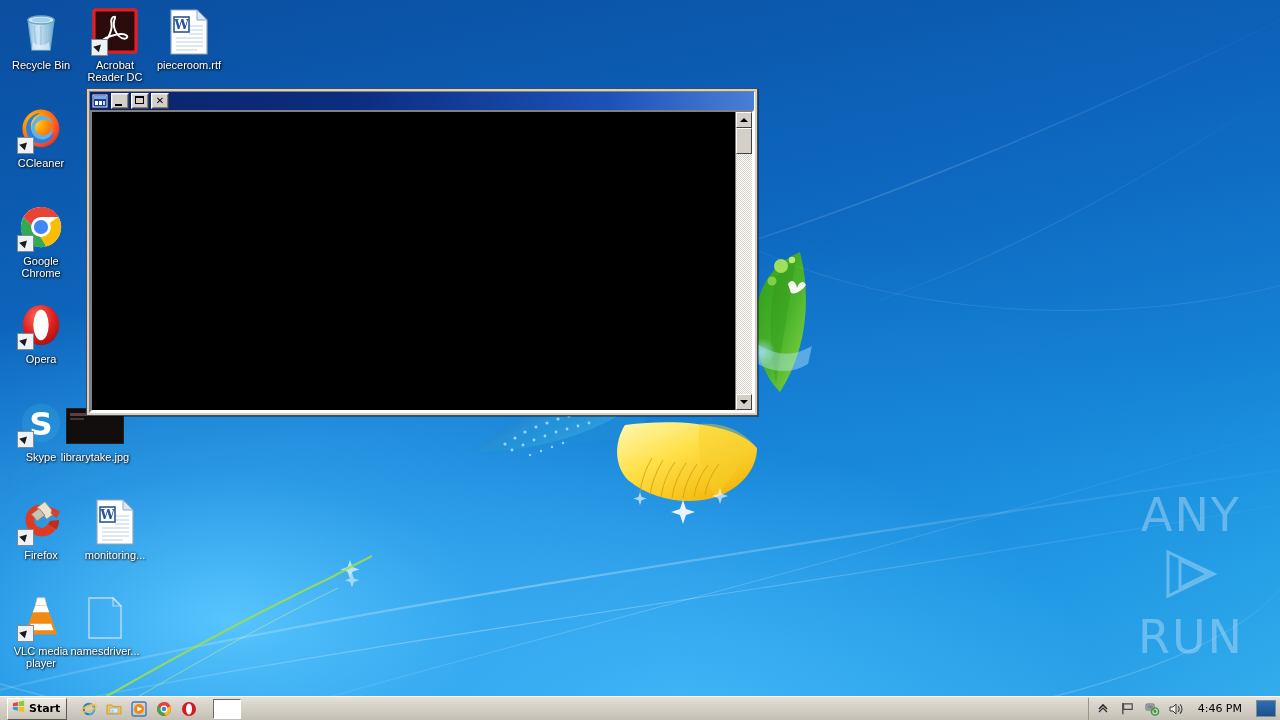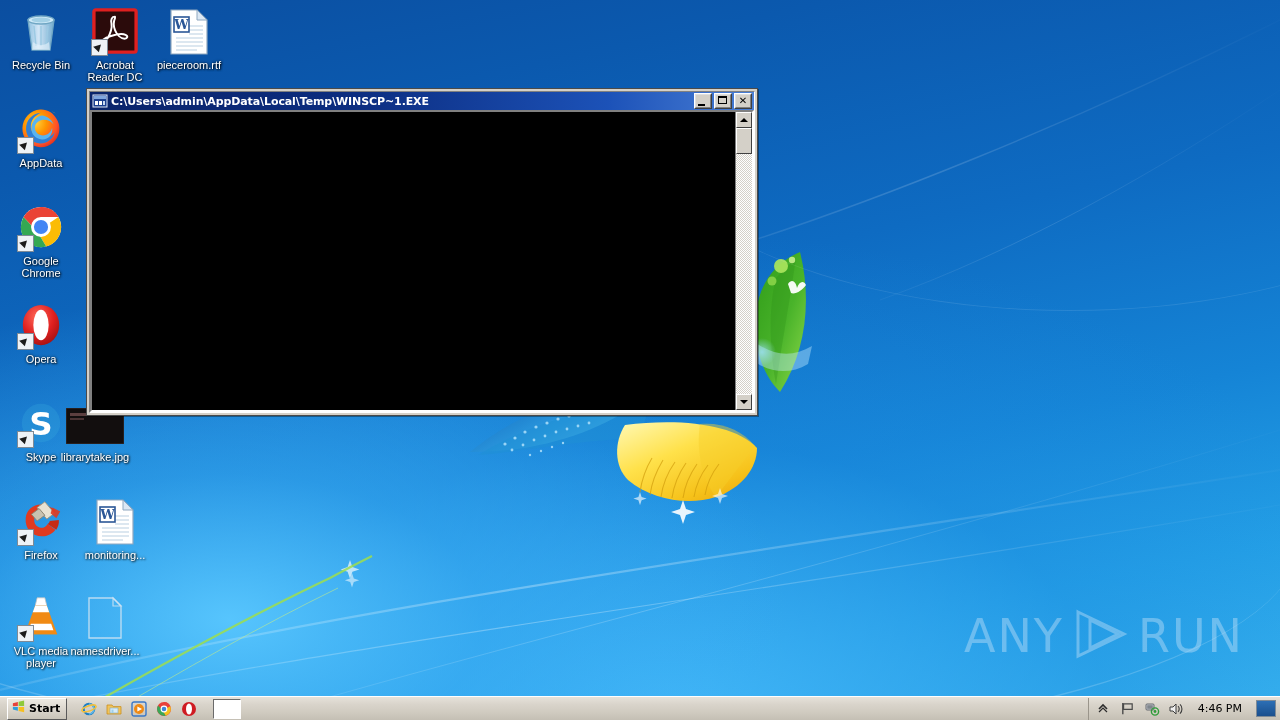--- a/index.html
+++ b/index.html
@@ -273,20 +273,21 @@
 
   
   #watermark {
     position: absolute;
     right: 36px; bottom: 56px;
     display: flex;
     align-items: center;
     gap: 6px;
     opacity: 0.40;
     pointer-events: none;
+    flex-direction: column;
   }
   #watermark .wm-text {
     font-size: 46px;
     letter-spacing: 2px;
     color: #cfe6fa;
     font-family: "DejaVu Sans", sans-serif;
     font-weight: 400;
   }
 </style>
 </head>
@@ -441,21 +442,21 @@
                 <stop offset="40%" stop-color="#ff9500"></stop>
           <stop offset="78%" stop-color="#ff4f2a"></stop>
                 <stop offset="100%" stop-color="#d62b1f"></stop>
         </radialGradient>
       </defs>
       <path d="M40,13 C37,7 30,3 23,3.6 C13,4.4 5,12.6 4.6,23 C4.2,33.6 12.4,42.4 23,43 C33,43.6 41.6,36.2 43,26.6 C43.8,21 42.4,16.4 40,13 Z" fill="url(#ffo)"></path>
       <path d="M24,7 C14.6,7.6 8,15 8.4,24.4 C8.8,32.4 15,38.6 23,39 C30.6,39.4 37,34 38.4,26.8 C35.8,31.4 30.4,34.4 24.6,33.6 C17.6,32.6 12.6,26.6 13.4,19.8 C14.1,13.6 18.8,9 24,7 Z" fill="#2f7fd6"></path>
       <path d="M25,10 C30.5,10.6 35,14 37,19 C33.8,15.6 29.6,14 25.4,14.6 C20.8,15.3 17.6,18.6 17.6,22.8 C17.6,27.4 21.4,30.8 26,30.8 C30.8,30.8 34.6,27.4 35.6,22.8 C36.8,29.6 31.6,35.4 25,35 C18.4,34.6 13.6,29.4 14,22.8 C14.4,16 19.2,10.8 25,10 Z" fill="#59b4f0"></path>
       <path d="M35,5.6 C38.4,6.6 41.2,9.2 42.6,12 C41,9 37.6,6.6 35,5.6 Z" fill="#ffd33d"></path>
     </svg><span class="shortcut"></span></div>
-        <div class="label">AppData</div>
+        <div class="label">CCleaner</div>
       </div>
       <div class="icon" style="left: 78px; top: 106px;">
         <div class="glyph"><svg width="2" height="2" viewBox="0 0 2 2"></svg></div>
         <div class="label">Fi</div>
       </div>
       <div class="icon" style="left: 4px; top: 204px;">
         <div class="glyph"><svg width="46" height="46" viewBox="0 0 48 48">
       <circle cx="24" cy="24" r="21" fill="#ffffff"></circle>
       <path d="M24,3 A21,21 0 0,1 42.2,13.6 L24,13.6 Z" fill="#ea4335"></path>
       <path d="M42.2,13.6 A21,21 0 0,1 29.5,44.4 L19.8,28.5 Z" fill="#fbbc05"></path>
@@ -550,21 +551,20 @@
       <div id="titlebar">
         <span class="t-icon">
           <svg width="16" height="16" viewBox="0 0 16 16">
             <rect x="1" y="2" width="14" height="12" fill="#1b3f8f" stroke="#dfe8f7" stroke-width="1"></rect>
             <rect x="2" y="3" width="12" height="3" fill="#7fa5dd"></rect>
             <rect x="3" y="8" width="3" height="4" fill="#ffffff"></rect>
             <rect x="7" y="8" width="3" height="4" fill="#ffffff"></rect>
             <rect x="11" y="8" width="2" height="4" fill="#c8d9f2"></rect>
           </svg>
         </span>
-        <span class="t-text">C:\Users\admin\AppData\Local\Temp\WINSCP~1.EXE</span>
         <span class="winbtns">
           <span class="winbtn">
               <span class="m-min"></span>
             </span>
           <span class="winbtn">
               <span class="m-max"></span>
             </span>
           <span class="winbtn">
               <span class="m-close">✕</span>
             </span>

